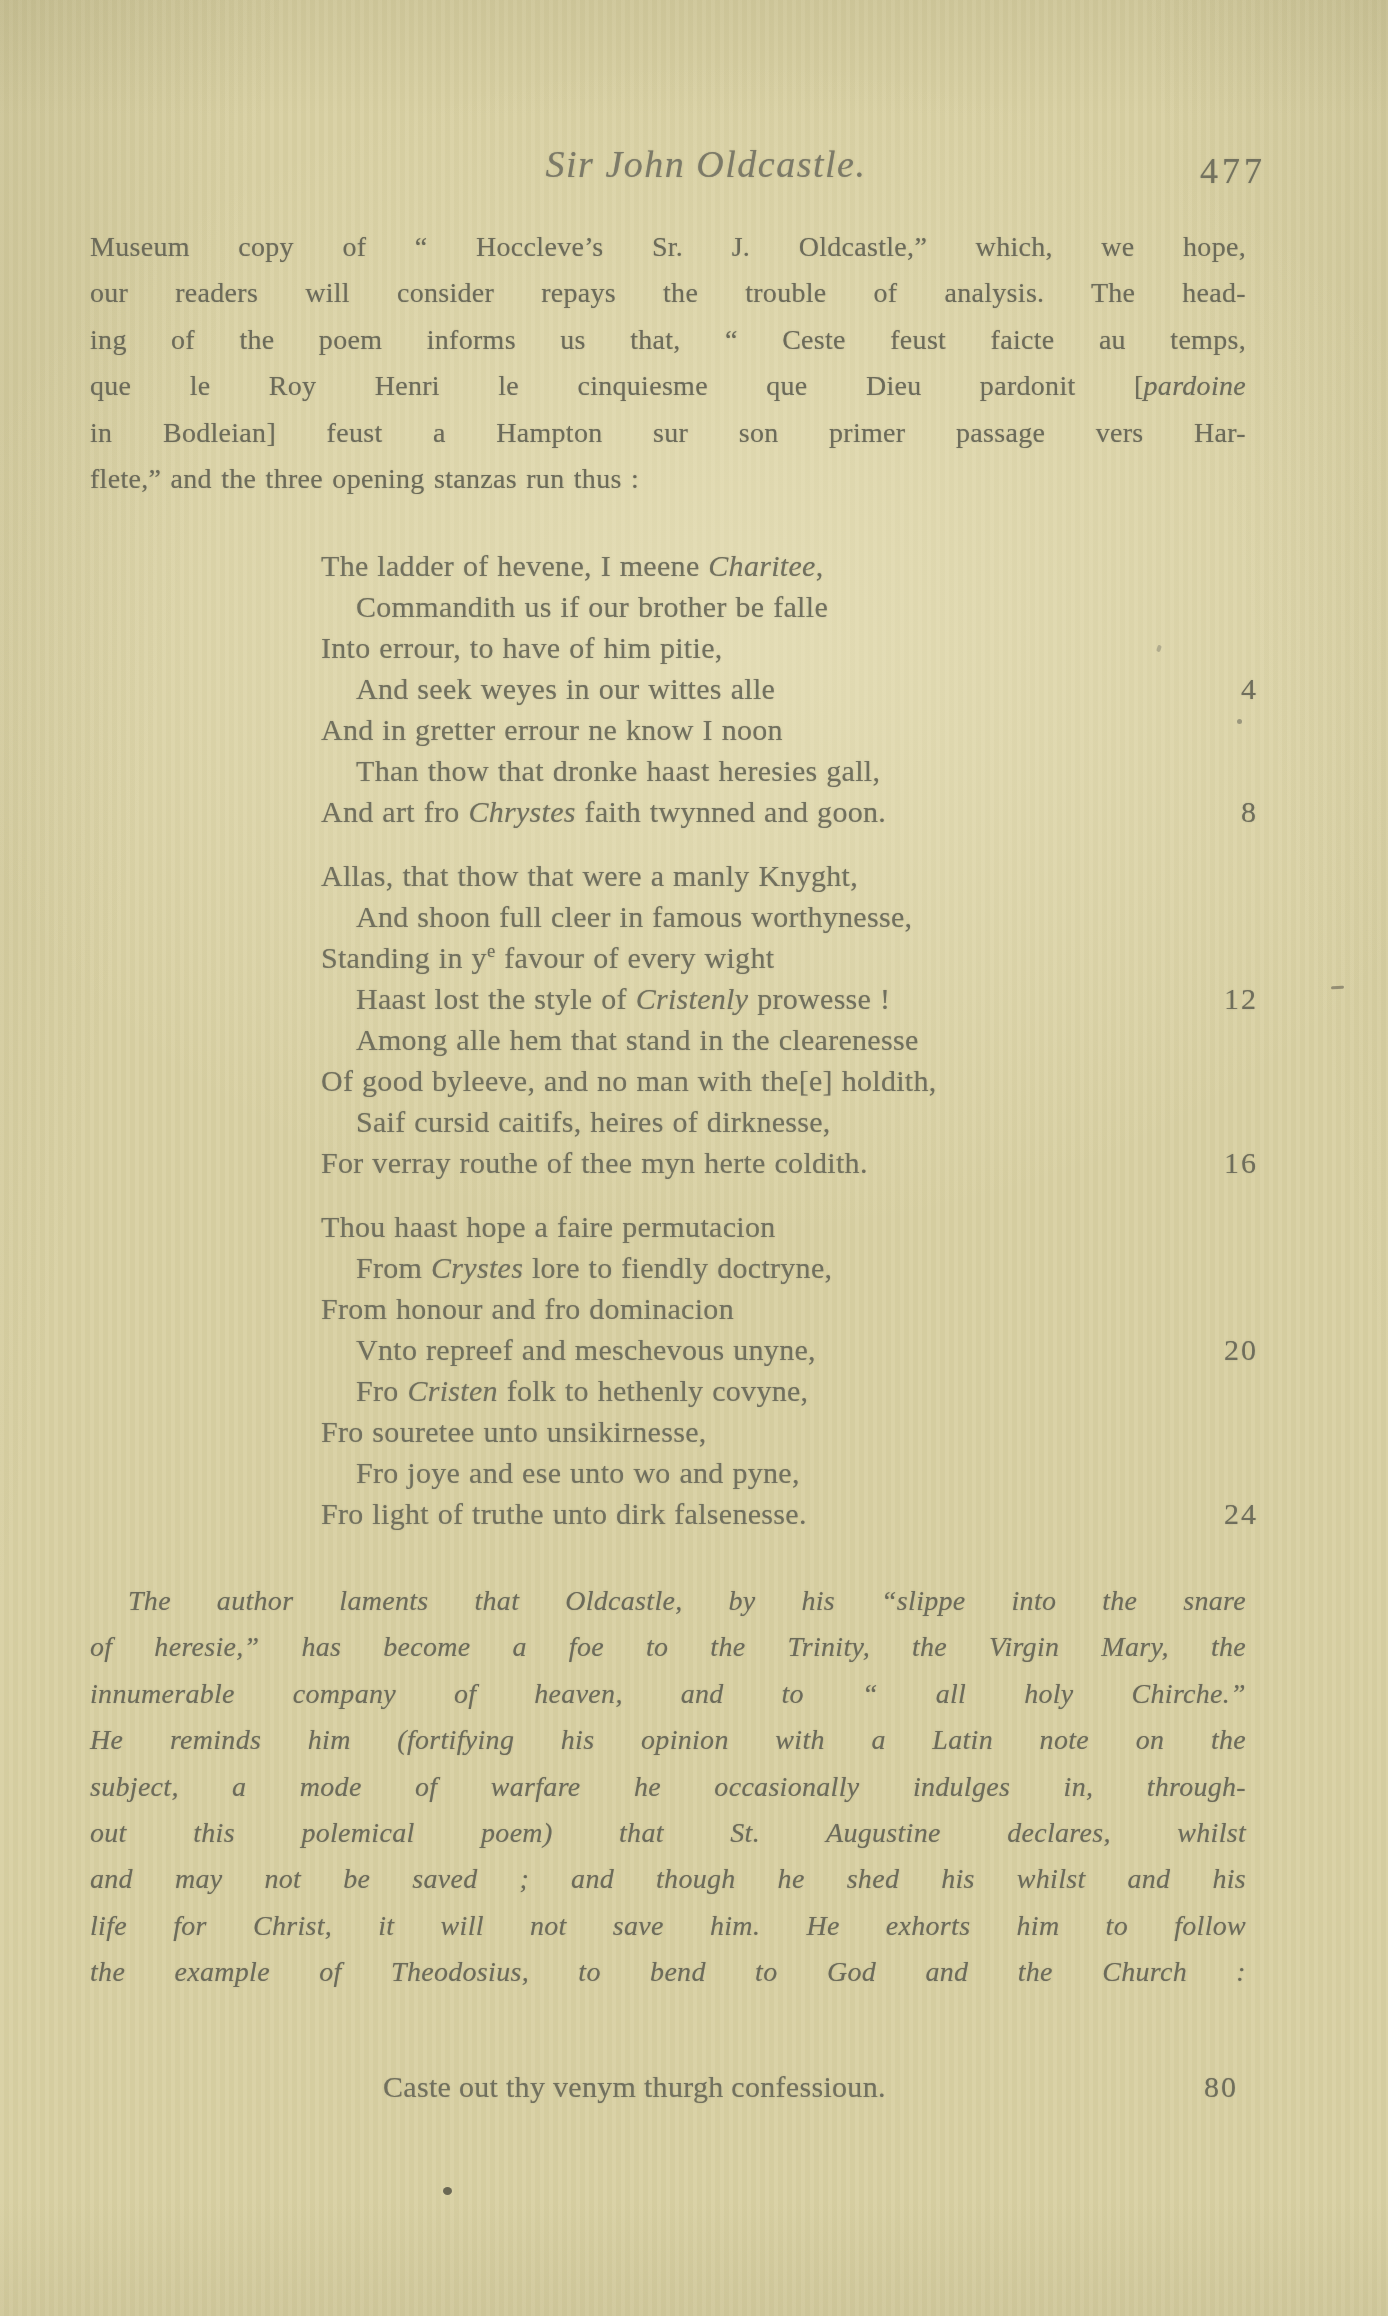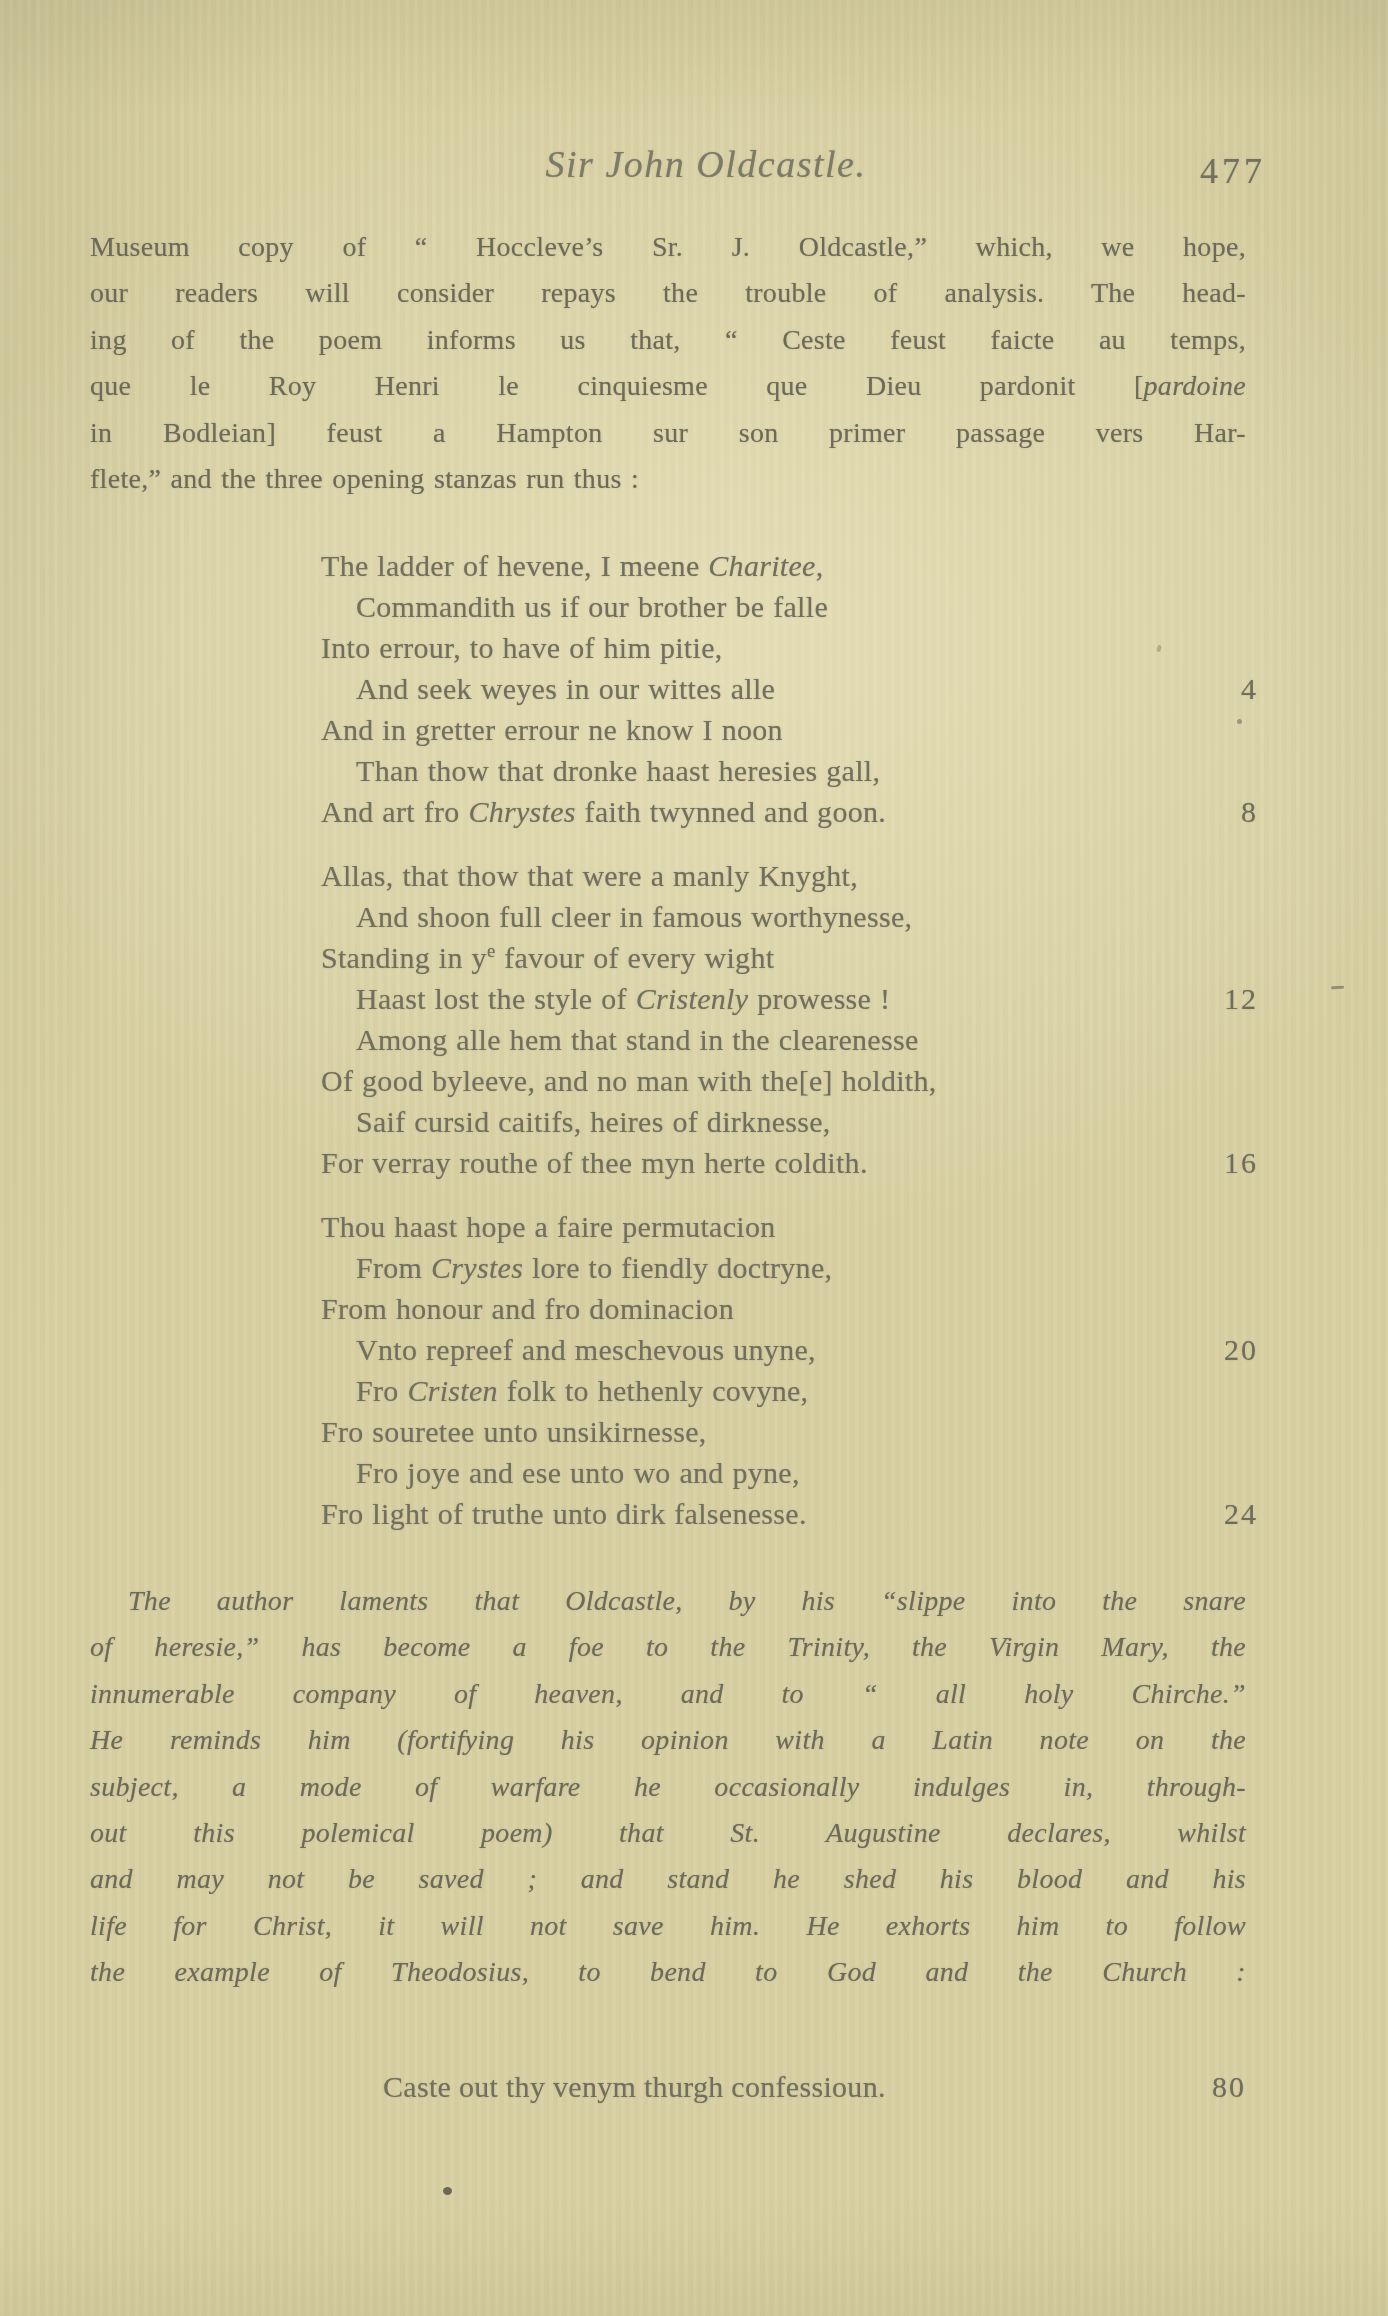--- a/index.html
+++ b/index.html
@@ -45,21 +45,21 @@
   }
   .stanza{margin:0 0 23px 16px;}
   .pl{position:relative;white-space:nowrap;}
   .pl.ind{padding-left:35px;}
   .num{position:absolute;right:0;top:0;font-style:normal;color:#6f6e5c;letter-spacing:2px;}
   .closing{
     position:absolute;left:305px;top:2066px;width:953px;
     font-size:30px;line-height:41px;color:#71705e;letter-spacing:.3px;
   }
   .closing .pl{padding-left:78px;}
-  .closing .num{right:12px;}
+  .closing .num{right:20px;}
   i{font-style:italic;}
   sup{font-size:.62em;vertical-align:super;line-height:0;}
   .speck{position:absolute;}
   .speck-dot{left:443px;top:2187px;width:9px;height:8px;border-radius:50%;background:#45443a;opacity:.75;}
   .speck-dash{left:1331px;top:986px;width:13px;height:3px;background:#5c5a4c;opacity:.55;transform:rotate(-4deg);border-radius:2px;}
   .speck-dot2{left:1237px;top:719px;width:5px;height:5px;border-radius:50%;background:#8b8873;opacity:.8;}
   .speck-mark{left:1157px;top:645px;width:4px;height:7px;background:#9b977f;opacity:.65;transform:rotate(18deg);border-radius:2px;}
 </style>
 </head>
 <body>
@@ -109,21 +109,21 @@
       </div>
     </div>
 
   <div class="para para-2">
       <div class="bl j ind">The author laments that Oldcastle, by his “slippe into the snare</div>
       <div class="bl j">of heresie,” has become a foe to the Trinity, the Virgin Mary, the</div>
       <div class="bl j">innumerable company of heaven, and to “ all holy Chirche.”</div>
       <div class="bl j">He reminds him (fortifying his opinion with a Latin note on the</div>
       <div class="bl j">subject, a mode of warfare he occasionally indulges in, through-</div>
       <div class="bl j">out this polemical poem) that St. Augustine declares, whilst</div>
-      <div class="bl j">and may not be saved ; and stand he shed his blood and his</div>
+      <div class="bl j">and may not be saved ; and though he shed his whilst and his</div>
       <div class="bl j">life for Christ, it will not save him.  He exhorts him to follow</div>
       <div class="bl j">the example of Theodosius, to bend to God and the Church :</div>
     </div>
 
   <div class="closing" id="closing">
       <div class="pl">Caste out thy venym thurgh confessioun.<span class="num">80</span></div>
     </div>
 
   <div class="speck speck-dot"></div>
   <div class="speck speck-dash"></div>

